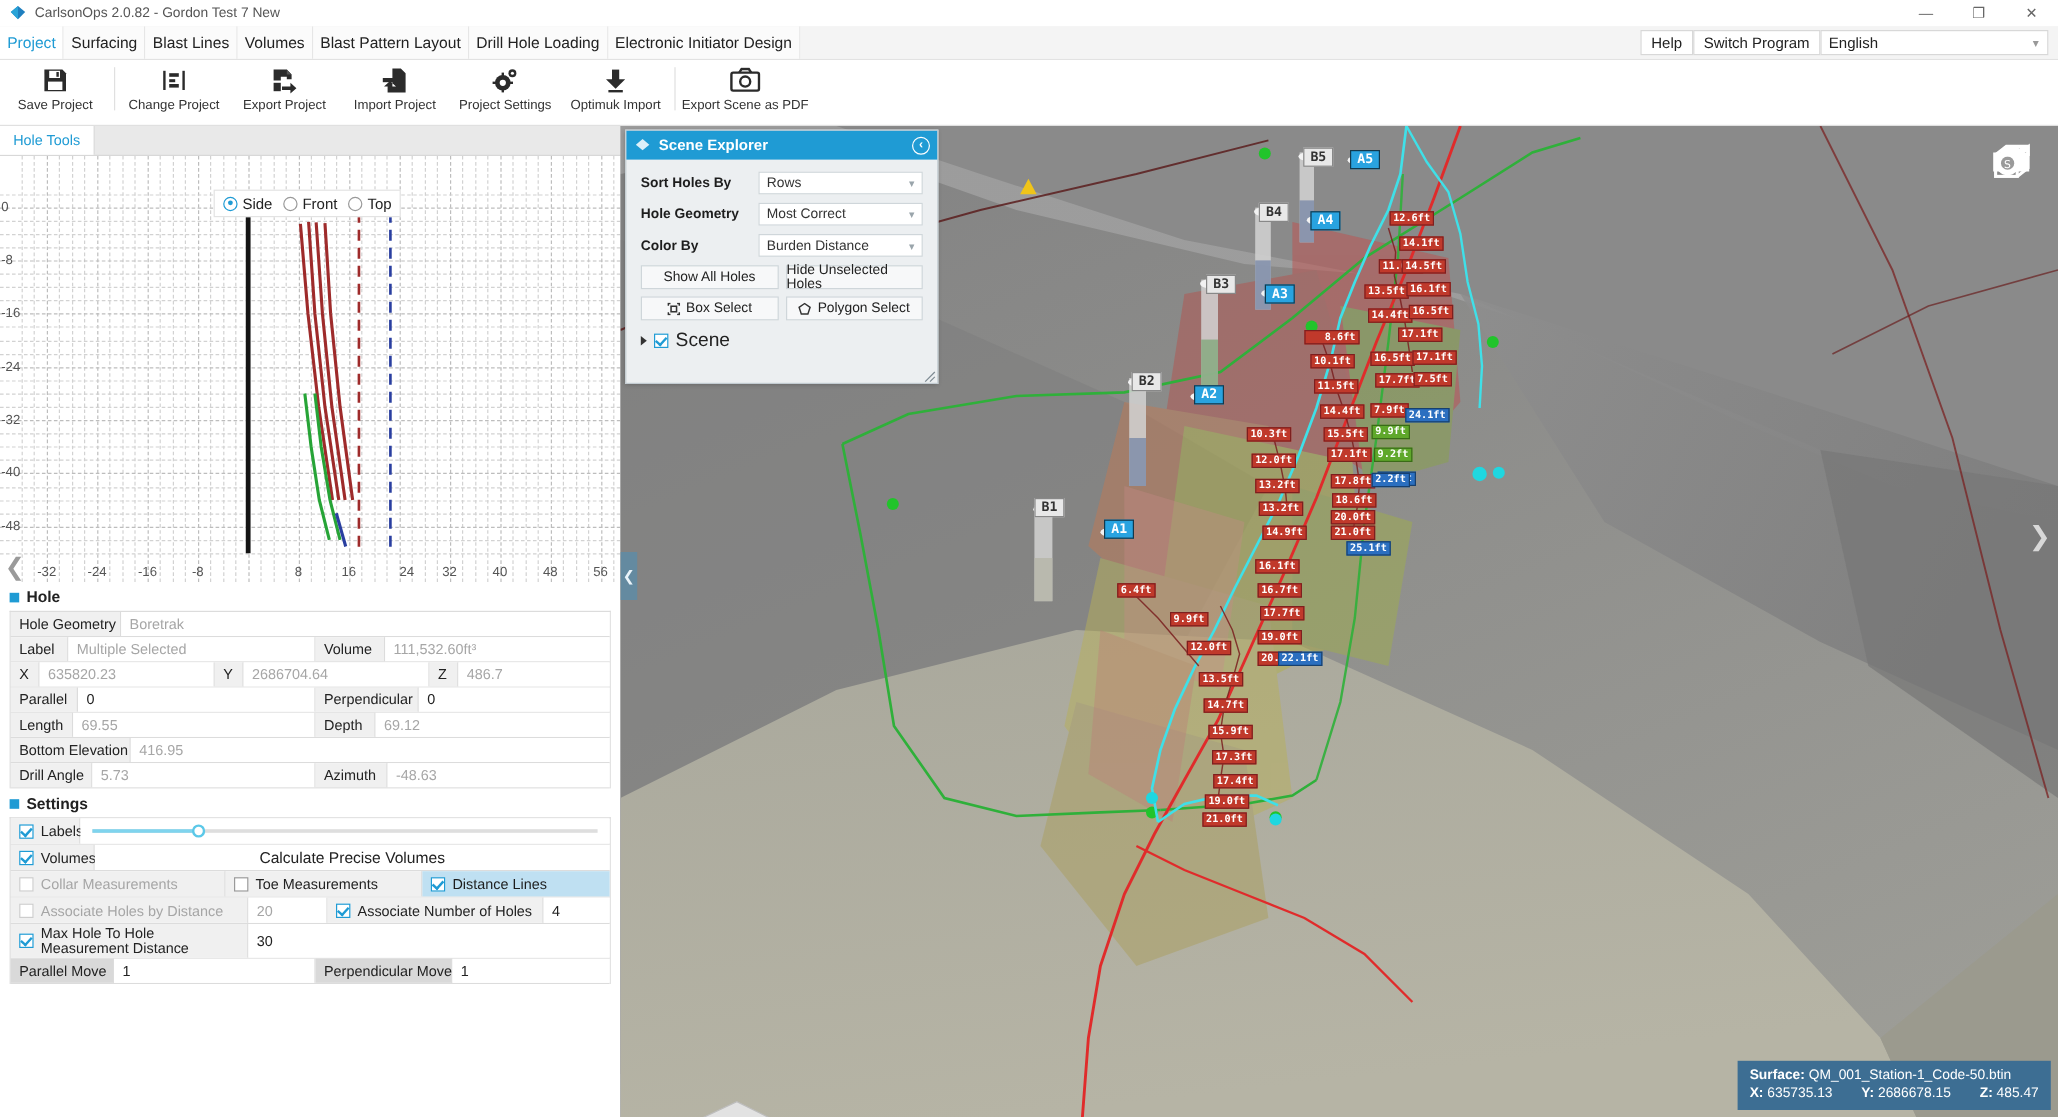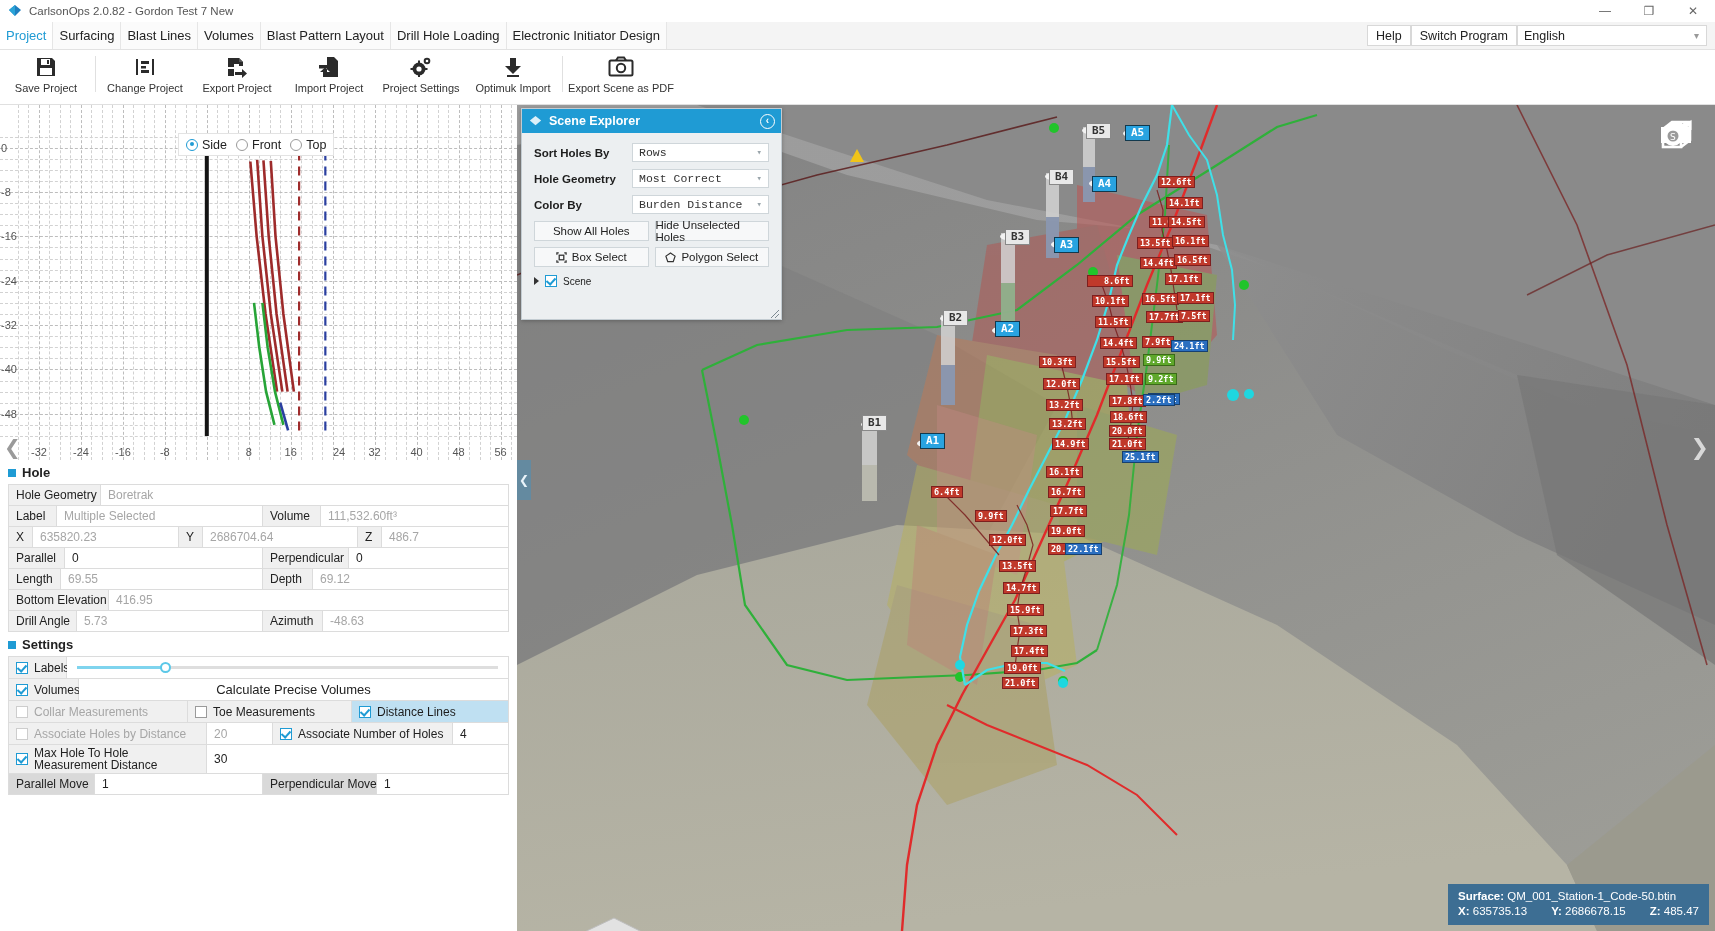--- a/index.html
+++ b/index.html
@@ -125,26 +125,26 @@
     background:#eceff1; border:1px solid #c3ccd2; box-shadow:0 1px 4px rgba(0,0,0,.25); z-index:20;}
   #scenehd{ height:24px; background:#1f9bd4; display:flex; align-items:center; padding:0 6px;
     color:#fff; font-size:12.5px; font-weight:bold; }
   #scenehd .sclose{ margin-left:auto; width:15px; height:15px; border-radius:50%;
     border:1.6px solid #fff; display:flex; align-items:center; justify-content:center;
     font-size:10px; line-height:10px; }
   #scenebody{ padding:10px 12px 8px 12px; }
   .srow{ display:flex; align-items:center; margin-bottom:7px; }
   .srow .sl{ width:98px; font-size:11.5px; font-weight:bold; color:#1d1d1d; }
   .sdd{ flex:1; height:19px; background:#fff; border:1px solid #cfd6da; display:flex;
-    align-items:center; padding:0 6px; font-size:11.5px; color:#333; position:relative;font-family:Liberation Mono, monospace; }
+    align-items:center; padding:0 6px; font-size:11.5px; color:#333; position:relative; }
   .sdd .cv{ position:absolute; right:6px; color:#9aa5ab; font-size:9px; }
   .sbtns{ display:flex; gap:6px; margin-bottom:6px; }
   .sbtn{ flex:1; height:20px; background:#f7f8f9; border:1px solid #cfd6da; display:flex;
     align-items:center; justify-content:center; font-size:11.5px; color:#222; gap:5px; }
-  .streerow{ display:flex; align-items:center; gap:6px; margin-top:8px; font-size:10px; }
+  .streerow{ display:flex; align-items:center; gap:6px; margin-top:8px; font-size:16px; }
   .arrowr{ width:0;height:0;border-left:5px solid #333;border-top:4px solid transparent;
     border-bottom:4px solid transparent; }
   .resizer{ position:absolute; right:1px; bottom:1px; width:10px; height:10px; }
 
   
   #rtools{ position:absolute; right:4px; top:14px; width:52px; z-index:10; }
   #rtools .ti{ height:46px; display:flex; align-items:center; justify-content:center; }
   #collapseR{ position:absolute; right:6px; top:330px; color:#d8d8d8; font-size:22px; z-index:10;
     font-family:"DejaVu Sans", sans-serif;}
   #collapse3d{ position:absolute; left:0px; top:355px; width:14px; height:40px;
@@ -274,20 +274,23 @@
           <path d="M8 4.5l2-3h6l2 3" fill="none" stroke="#2b2b2b" stroke-width="2"></path>
           <circle cx="13" cy="12" r="4.2" fill="none" stroke="#2b2b2b" stroke-width="2"></circle>
         </svg>
     </span>
     <span class="lb">Export Scene as PDF</span>
   </div>
 </div>
 
 <div id="left">
 
+  <div id="htabs">
+    <div class="ht">Hole Tools</div>
+  </div>
 
   <div id="chart">
     <div class="gridwrap" id="gridwrap">
         <div class="vg" style="left: 18px;"></div>
         <div class="vg" style="left: 28.4894px;"></div>
         <div class="vg vmaj" style="left: 38.9787px;"></div>
         <div class="vg" style="left: 49.4681px;"></div>
         <div class="vg" style="left: 59.9574px;"></div>
         <div class="vg" style="left: 70.4468px;"></div>
         <div class="vg vmaj" style="left: 80.9362px;"></div>

